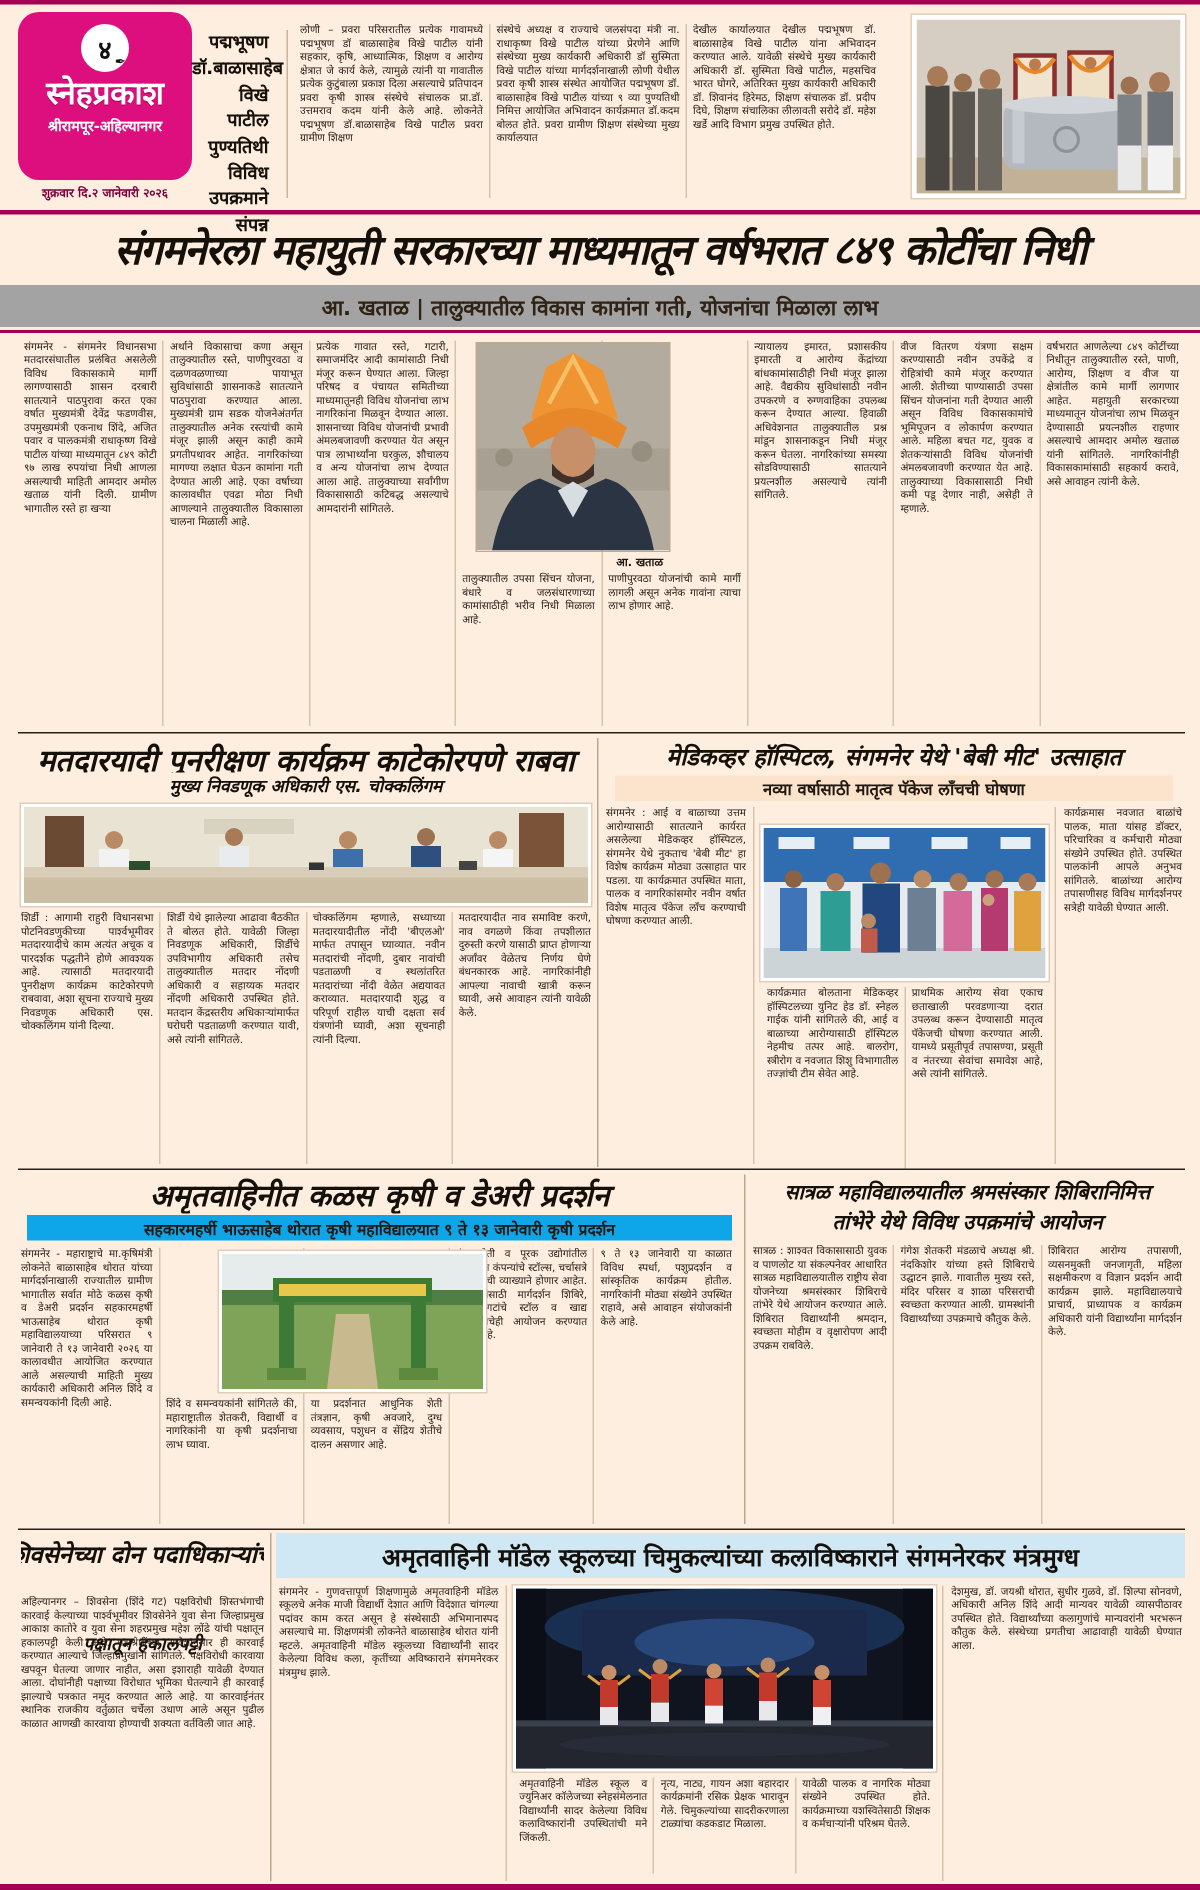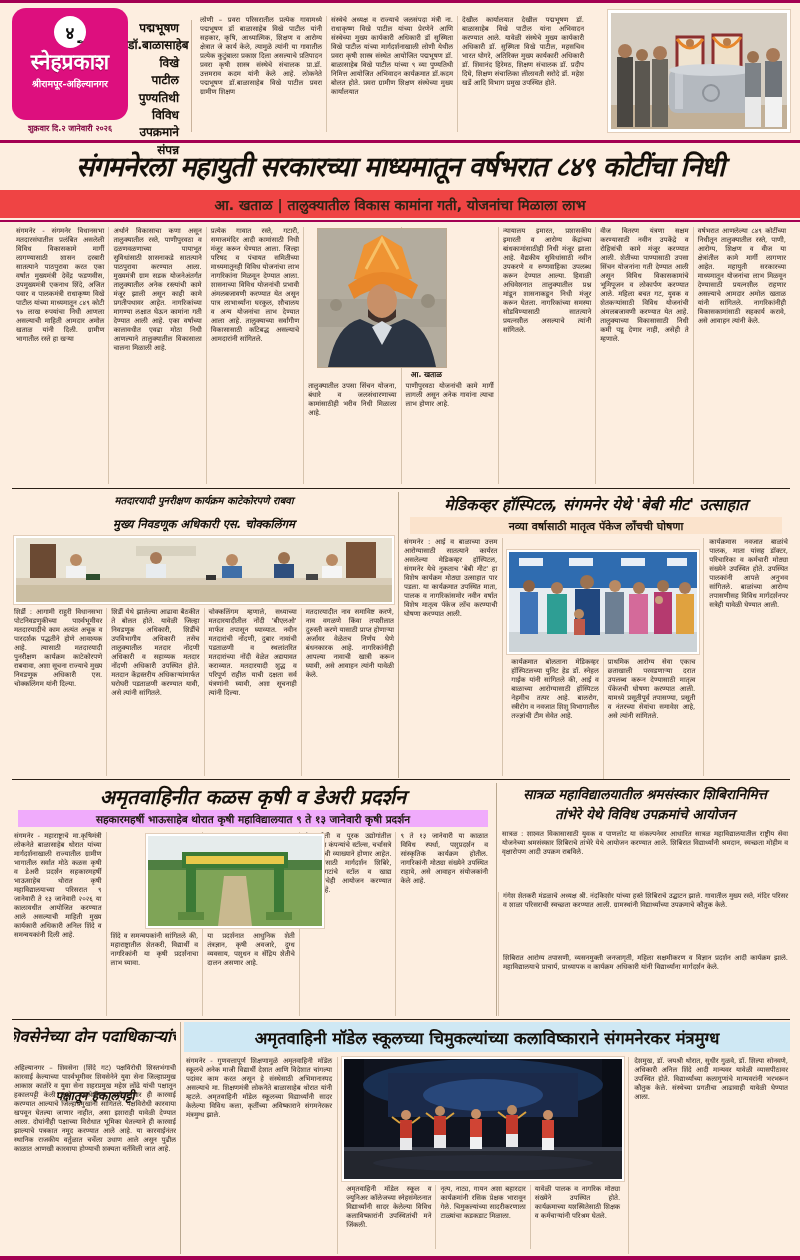--- a/index.html
+++ b/index.html
@@ -76,21 +76,21 @@
         <circle cx="162" cy="42" r="7" fill="#a87a58"></circle>
     </svg>
   </div>
 
   <div class="abs rule-m" style="left:0;top:140px;width:800px;height:3px;"></div>
 
   <div class="abs fit" style="left:0;top:147px;width:800px;height:40px;">
     <span class="hl" style="font-size:27px;letter-spacing:-1px;">संगमनेरला महायुती सरकारच्या माध्यमातून वर्षभरात ८४९ कोटींचा निधी</span>
   </div>
 
-  <div class="abs band" style="left:0;top:190px;width:800px;height:28px;background:#ef4444;">
+  <div class="abs band" style="left:0;top:190px;width:800px;height:28px;background:#a3a3a3;">
     <span style="font-size:14px;color:#2f2315;white-space:nowrap;">आ. खताळ | तालुक्यातील विकास कामांना गती, योजनांचा मिळाला लाभ</span>
   </div>
   <div class="abs rule-m" style="left:0;top:220px;width:800px;height:2px;"></div>
 
   <div class="abs cols" style="left:12px;top:227px;width:778px;height:257px;">
     <div class="col">संगमनेर - संगमनेर विधानसभा मतदारसंघातील प्रलंबित असलेली विविध विकासकामे मार्गी लागण्यासाठी शासन दरबारी सातत्याने पाठपुरावा करत एका वर्षात मुख्यमंत्री देवेंद्र फडणवीस, उपमुख्यमंत्री एकनाथ शिंदे, अजित पवार व पालकमंत्री राधाकृष्ण विखे पाटील यांच्या माध्यमातून ८४९ कोटी ९७ लाख रुपयांचा निधी आणला असल्याची माहिती आमदार अमोल खताळ यांनी दिली. ग्रामीण भागातील रस्ते हा खऱ्या</div>
     <div class="col">अर्थाने विकासाचा कणा असून तालुक्यातील रस्ते, पाणीपुरवठा व दळणवळणाच्या पायाभूत सुविधांसाठी शासनाकडे सातत्याने पाठपुरावा करण्यात आला. मुख्यमंत्री ग्राम सडक योजनेअंतर्गत तालुक्यातील अनेक रस्त्यांची कामे मंजूर झाली असून काही कामे प्रगतीपथावर आहेत. नागरिकांच्या मागण्या लक्षात घेऊन कामांना गती देण्यात आली आहे. एका वर्षाच्या कालावधीत एवढा मोठा निधी आणल्याने तालुक्यातील विकासाला चालना मिळाली आहे.</div>
     <div class="col">प्रत्येक गावात रस्ते, गटारी, समाजमंदिर आदी कामांसाठी निधी मंजूर करून घेण्यात आला. जिल्हा परिषद व पंचायत समितीच्या माध्यमातूनही विविध योजनांचा लाभ नागरिकांना मिळवून देण्यात आला. शासनाच्या विविध योजनांची प्रभावी अंमलबजावणी करण्यात येत असून पात्र लाभार्थ्यांना घरकुल, शौचालय व अन्य योजनांचा लाभ देण्यात आला आहे. तालुक्याच्या सर्वांगीण विकासासाठी कटिबद्ध असल्याचे आमदारांनी सांगितले.</div>
     <div class="col">
       <div style="height:155px;"></div>
@@ -120,21 +120,21 @@
         <path d="M10,138 Q18,96 42,90 L64,100 L86,90 Q110,96 118,138 Z" fill="#2b3442"></path>
         <path d="M54,98 L64,92 L74,98 L64,116 Z" fill="#d8dde2"></path>
       </svg>
     </div>
     <div class="caption" style="text-align:right;padding:2px 4px 0 0;">आ. खताळ</div>
   </div>
 
   <div class="abs rule-k" style="left:12px;top:488px;width:778px;height:1px;"></div>
 
   <div class="abs fit" style="left:14px;top:493px;width:380px;height:22px;">
-    <span class="hl" style="font-size:10px;text-align:right;">मतदारयादी पुनरीक्षण कार्यक्रम काटेकोरपणे राबवा</span>
+    <span class="hl" style="font-size:20px;text-align:right;">मतदारयादी पुनरीक्षण कार्यक्रम काटेकोरपणे राबवा</span>
   </div>
   <div class="abs fit" style="left:14px;top:516px;width:380px;height:16px;">
     <span class="hl" style="font-size:11.5px;">मुख्य निवडणूक अधिकारी एस. चोक्कलिंगम</span>
   </div>
   <div class="abs photoframe" style="left:14px;top:536px;width:380px;height:68px;padding:2px;">
     <svg width="376" height="64" viewBox="0 0 376 64">
       <rect width="376" height="64" fill="#e9e3d3"></rect>
       <rect x="14" y="6" width="26" height="34" fill="#6b4a33"></rect>
       <rect x="330" y="4" width="30" height="36" fill="#7a5338"></rect>
       <rect x="120" y="8" width="60" height="10" fill="#d8d2c0"></rect>
@@ -208,21 +208,21 @@
       </div>
     </div>
     <div class="col" style="width:86px;padding:0 2px 0 5px;border-left:1px solid #d6c3ad;">कार्यक्रमास नवजात बाळांचे पालक, माता यांसह डॉक्टर, परिचारिका व कर्मचारी मोठ्या संख्येने उपस्थित होते. उपस्थित पालकांनी आपले अनुभव सांगितले. बाळांच्या आरोग्य तपासणीसह विविध मार्गदर्शनपर सत्रेही यावेळी घेण्यात आली.</div>
   </div>
 
   <div class="abs rule-k" style="left:12px;top:779px;width:778px;height:1px;"></div>
 
   <div class="abs fit" style="left:14px;top:783px;width:478px;height:26px;">
     <span class="hl" style="font-size:20px;">अमृतवाहिनीत कळस कृषी व डेअरी प्रदर्शन</span>
   </div>
-  <div class="abs band" style="left:18px;top:810px;width:470px;height:17px;background:#f0abfc;">
+  <div class="abs band" style="left:18px;top:810px;width:470px;height:17px;background:#0ea5e9;">
     <span style="font-size:10.5px;white-space:nowrap;">सहकारमहर्षी भाऊसाहेब थोरात कृषी महाविद्यालयात ९ ते १३ जानेवारी कृषी प्रदर्शन</span>
   </div>
   <div class="abs cols" style="left:10px;top:832px;width:482px;height:184px;">
     <div class="col">संगमनेर - महाराष्ट्राचे मा.कृषिमंत्री लोकनेते बाळासाहेब थोरात यांच्या मार्गदर्शनाखाली राज्यातील ग्रामीण भागातील सर्वात मोठे कळस कृषी व डेअरी प्रदर्शन सहकारमहर्षी भाऊसाहेब थोरात कृषी महाविद्यालयाच्या परिसरात ९ जानेवारी ते १३ जानेवारी २०२६ या कालावधीत आयोजित करण्यात आले असल्याची माहिती मुख्य कार्यकारी अधिकारी अनिल शिंदे व समन्वयकांनी दिली आहे.</div>
     <div class="col">
       <div style="height:100px;"></div>
       <span>शिंदे व समन्वयकांनी सांगितले की, महाराष्ट्रातील शेतकरी, विद्यार्थी व नागरिकांनी या कृषी प्रदर्शनाचा लाभ घ्यावा.</span>
     </div>
     <div class="col">
       <div style="height:100px;"></div>
@@ -247,21 +247,21 @@
   </div>
 
   <div class="abs" style="left:496px;top:783px;width:1px;height:233px;background:#b9a78f;"></div>
 
   <div class="abs fit" style="left:500px;top:785px;width:290px;height:19px;">
     <span class="hl" style="font-size:13.5px;">सात्रळ महाविद्यालयातील श्रमसंस्कार शिबिरानिमित्त</span>
   </div>
   <div class="abs fit" style="left:500px;top:805px;width:290px;height:19px;">
     <span class="hl" style="font-size:13.5px;">तांभेरे येथे विविध उपक्रमांचे आयोजन</span>
   </div>
-  <div class="abs cols" style="left:498px;top:830px;width:294px;height:186px;flex-direction:column;">
+  <div class="abs cols" style="left:498px;top:830px;width:294px;height:186px;">
     <div class="col">सात्रळ : शाश्वत विकासासाठी युवक व पाणलोट या संकल्पनेवर आधारित सात्रळ महाविद्यालयातील राष्ट्रीय सेवा योजनेच्या श्रमसंस्कार शिबिराचे तांभेरे येथे आयोजन करण्यात आले. शिबिरात विद्यार्थ्यांनी श्रमदान, स्वच्छता मोहीम व वृक्षारोपण आदी उपक्रम राबविले.</div>
     <div class="col">गंगेश शेतकरी मंडळाचे अध्यक्ष श्री. नंदकिशोर यांच्या हस्ते शिबिराचे उद्घाटन झाले. गावातील मुख्य रस्ते, मंदिर परिसर व शाळा परिसराची स्वच्छता करण्यात आली. ग्रामस्थांनी विद्यार्थ्यांच्या उपक्रमाचे कौतुक केले.</div>
     <div class="col">शिबिरात आरोग्य तपासणी, व्यसनमुक्ती जनजागृती, महिला सक्षमीकरण व विज्ञान प्रदर्शन आदी कार्यक्रम झाले. महाविद्यालयाचे प्राचार्य, प्राध्यापक व कार्यक्रम अधिकारी यांनी विद्यार्थ्यांना मार्गदर्शन केले.</div>
   </div>
 
   <div class="abs rule-k" style="left:12px;top:1019px;width:778px;height:1px;"></div>
 
   <div class="abs fit" style="left:14px;top:1025px;width:162px;height:17px;">
     <span class="hl" style="font-size:16px;">शिवसेनेच्या दोन पदाधिकाऱ्यांची</span>
   </div>

